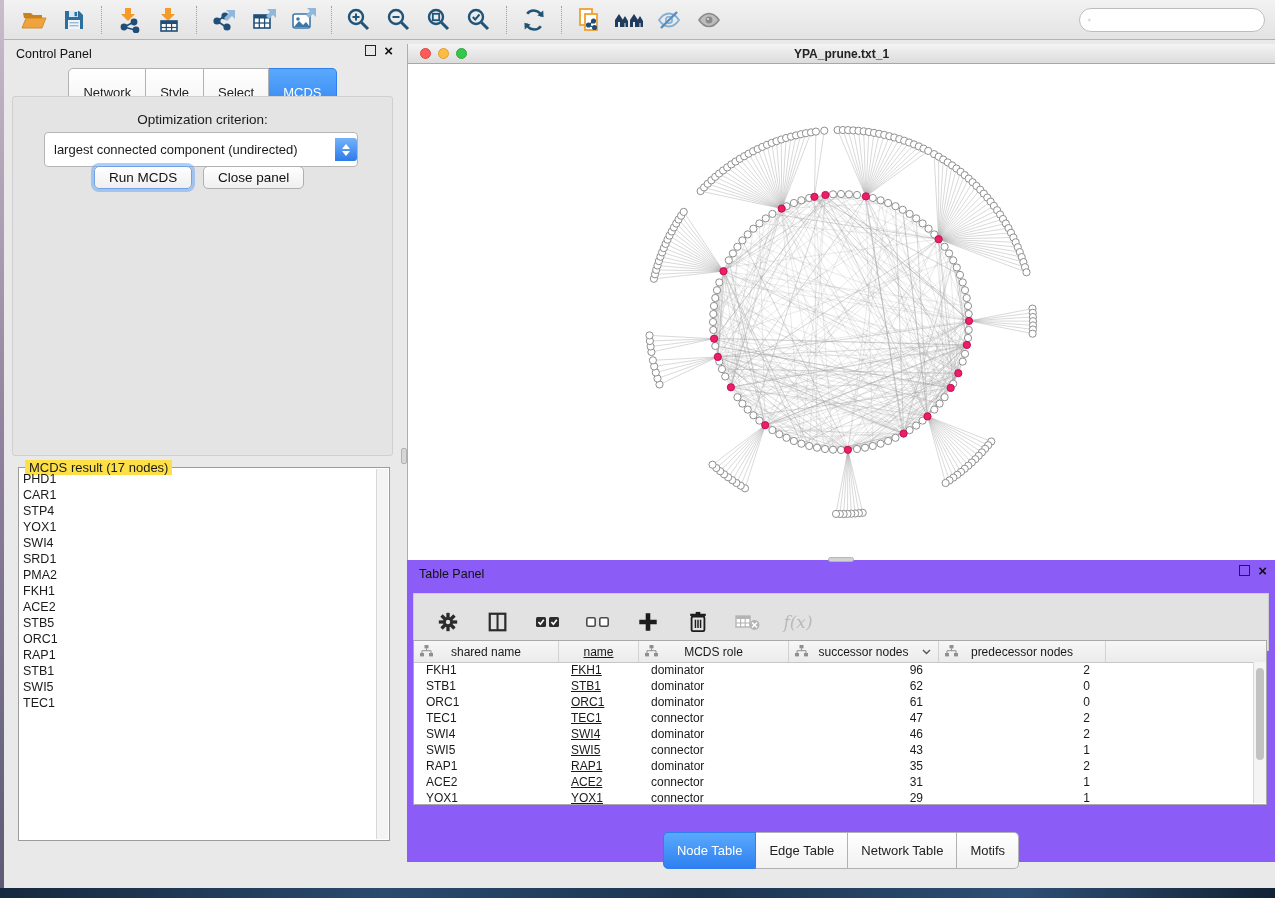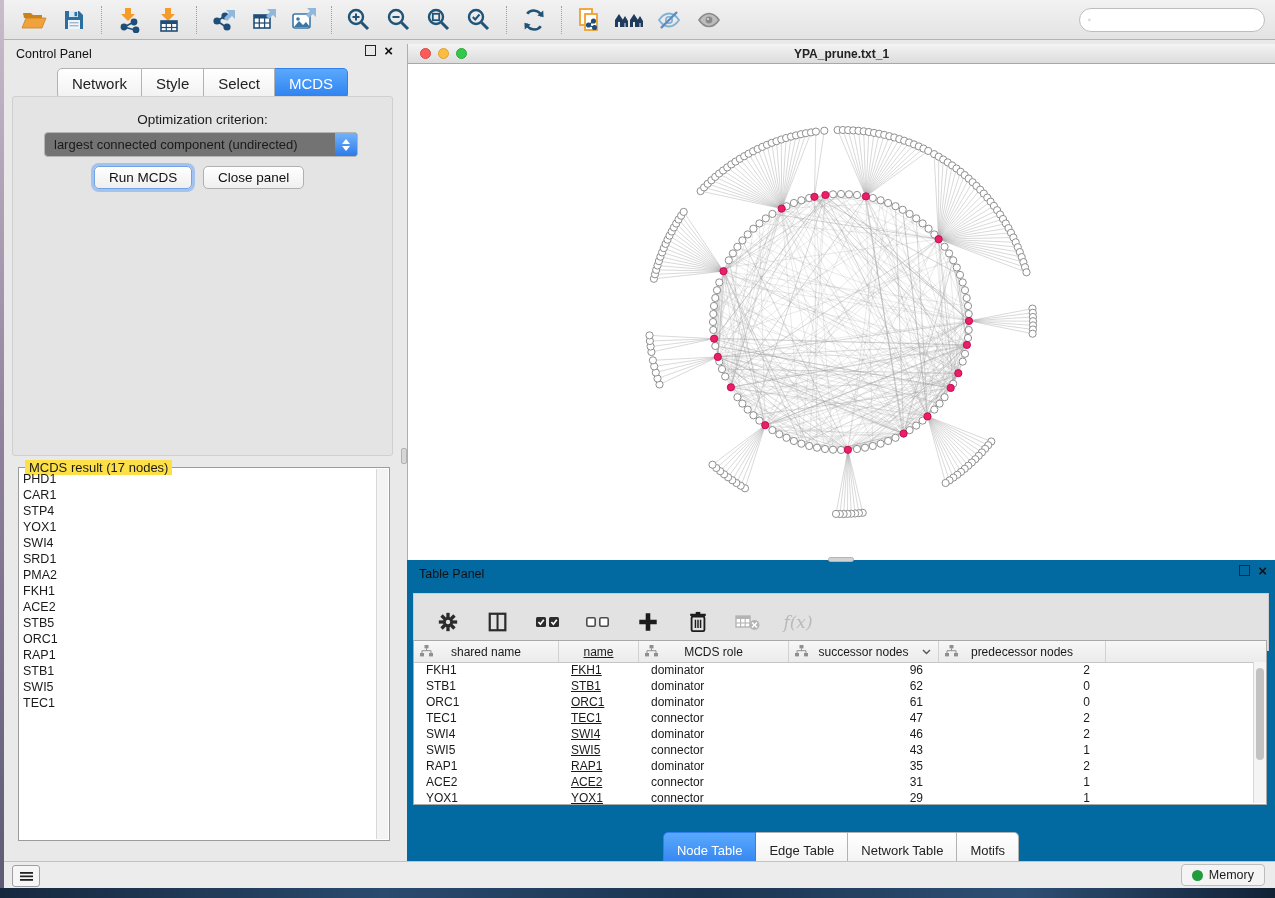--- a/index.html
+++ b/index.html
@@ -26,29 +26,29 @@
 
   
   #control-panel{position:absolute;left:0;top:40px;width:397px;bottom:26px;background:#e9e9e9;}
   .panel-head{position:absolute;left:0;top:0;right:0;height:24px;}
   .panel-title{position:absolute;left:12px;top:7px;font-size:12.5px;color:#111;}
   .win-icons{position:absolute;right:8px;top:5px;display:flex;gap:8px;align-items:center;}
   .float-ico{width:9px;height:9px;border:1.5px solid #222;background:transparent;}
   .close-ico{font-size:15px;font-weight:bold;color:#111;line-height:11px;}
   .seg{display:inline-flex;}
   .seg .tab{border:1px solid #b2b2b2;border-left:none;background:linear-gradient(#ffffff,#f1f1f1);
-    padding:6px 14px;font-size:15px;color:#222;}
+    padding:16px 14px;font-size:13px;color:#222;}
   .seg .tab:first-child{border-left:1px solid #b2b2b2;border-radius:5px 0 0 5px;}
   .seg .tab:last-child{border-radius:0 5px 5px 0;}
   .seg .tab.active{background:linear-gradient(#5aa9fd,#2e80f0);color:#fff;border-color:#2e80f0;}
   #cp-tabs{position:absolute;left:0;top:28px;width:100%;text-align:center;}
   #cp-box{position:absolute;left:8px;top:56px;width:379px;height:358px;background:#e4e4e4;
     border:1px solid #cfcfcf;border-radius:3px;}
   #opt-label{position:absolute;left:0;top:72px;width:100%;text-align:center;font-size:13.5px;}
-  #criterion{position:absolute;left:40px;top:92px;width:314px;height:25px;background:#737373;
+  #criterion{position:absolute;left:40px;top:92px;width:314px;height:35px;background:#ffffff;
     border:1px solid #b5b5b5;border-radius:4px;display:flex;align-items:center;box-sizing:border-box;}
   #criterion .val{flex:1;font-size:13px;padding-left:9px;white-space:nowrap;overflow:hidden;}
   #criterion .stepper{width:22px;height:23px;border-radius:0 3px 3px 0;
     background:linear-gradient(#74b3fa,#2d7bea);display:flex;flex-direction:column;
     align-items:center;justify-content:center;gap:2px;}
   .tri-up{width:0;height:0;border-left:4px solid transparent;border-right:4px solid transparent;
     border-bottom:5px solid #fff;}
   .tri-dn{width:0;height:0;border-left:4px solid transparent;border-right:4px solid transparent;
     border-top:5px solid #fff;}
   .btn{background:linear-gradient(#ffffff,#efefef);border:1px solid #b0b0b0;border-radius:5px;
@@ -77,21 +77,21 @@
     background:linear-gradient(#f4f4f4,#dcdcdc);border-bottom:1px solid #a8a8a8;}
   .tl{position:absolute;top:4px;width:11px;height:11px;border-radius:50%;}
   #tl-red{left:12px;background:#fc5b57;border:1px solid #d94743;box-sizing:border-box;}
   #tl-yellow{left:30px;background:#fdbc40;border:1px solid #dfa133;box-sizing:border-box;}
   #tl-green{left:48px;background:#34c84a;border:1px solid #2aa83c;box-sizing:border-box;}
   #net-title{position:absolute;left:0;right:0;top:3px;text-align:center;font-size:12px;
     font-weight:bold;color:#222;}
   #net-canvas{position:absolute;left:0;top:19px;width:868px;height:497px;}
 
   
-  #table-panel{position:absolute;left:403px;top:560px;width:868px;bottom:26px;background:#0369a1;}
+  #table-panel{position:absolute;left:403px;top:560px;width:868px;bottom:26px;background:#8b5cf6;}
   #tp-grab{position:absolute;left:50%;top:-3px;width:26px;height:5px;margin-left:-13px;
     background:#d2d2d2;border:1px solid #b5b5b5;border-radius:3px;box-sizing:border-box;}
   #tp-toolbar{position:absolute;left:6px;right:6px;top:33px;height:58px;background:#e2e2e2;
     border:1px solid #cdcdcd;display:flex;align-items:center;padding-left:14px;box-sizing:border-box;gap:10px;}
   #tp-toolbar .tbtn{width:40px;}
   #table-box{position:absolute;left:6px;right:8px;top:80px;height:165px;background:#fff;
     border:1px solid #a9a9a9;box-sizing:border-box;}
   #thead{display:flex;height:21px;background:linear-gradient(#f7f7f7,#ebebeb);
     border-bottom:1px solid #c6c6c6;font-size:12px;}
   .hcell{position:relative;border-right:1px solid #d2d2d2;display:flex;align-items:center;
@@ -1373,22 +1373,13 @@
     <div id="tp-tabs">
       <span class="seg">
         <span class="tab active">Node Table</span>
         <span class="tab">Edge Table</span>
         <span class="tab">Network Table</span>
         <span class="tab">Motifs</span>
       </span>
     </div>
   </div>
 
-  <div id="status-bar">
-    <div id="list-btn">
-        <div class="bars"></div>
-      </div>
-    <div id="memory-btn">
-      <span id="memory-dot"></span>
-      <span>Memory</span>
-    </div>
-  </div>
 </div>
 
 </body></html>

